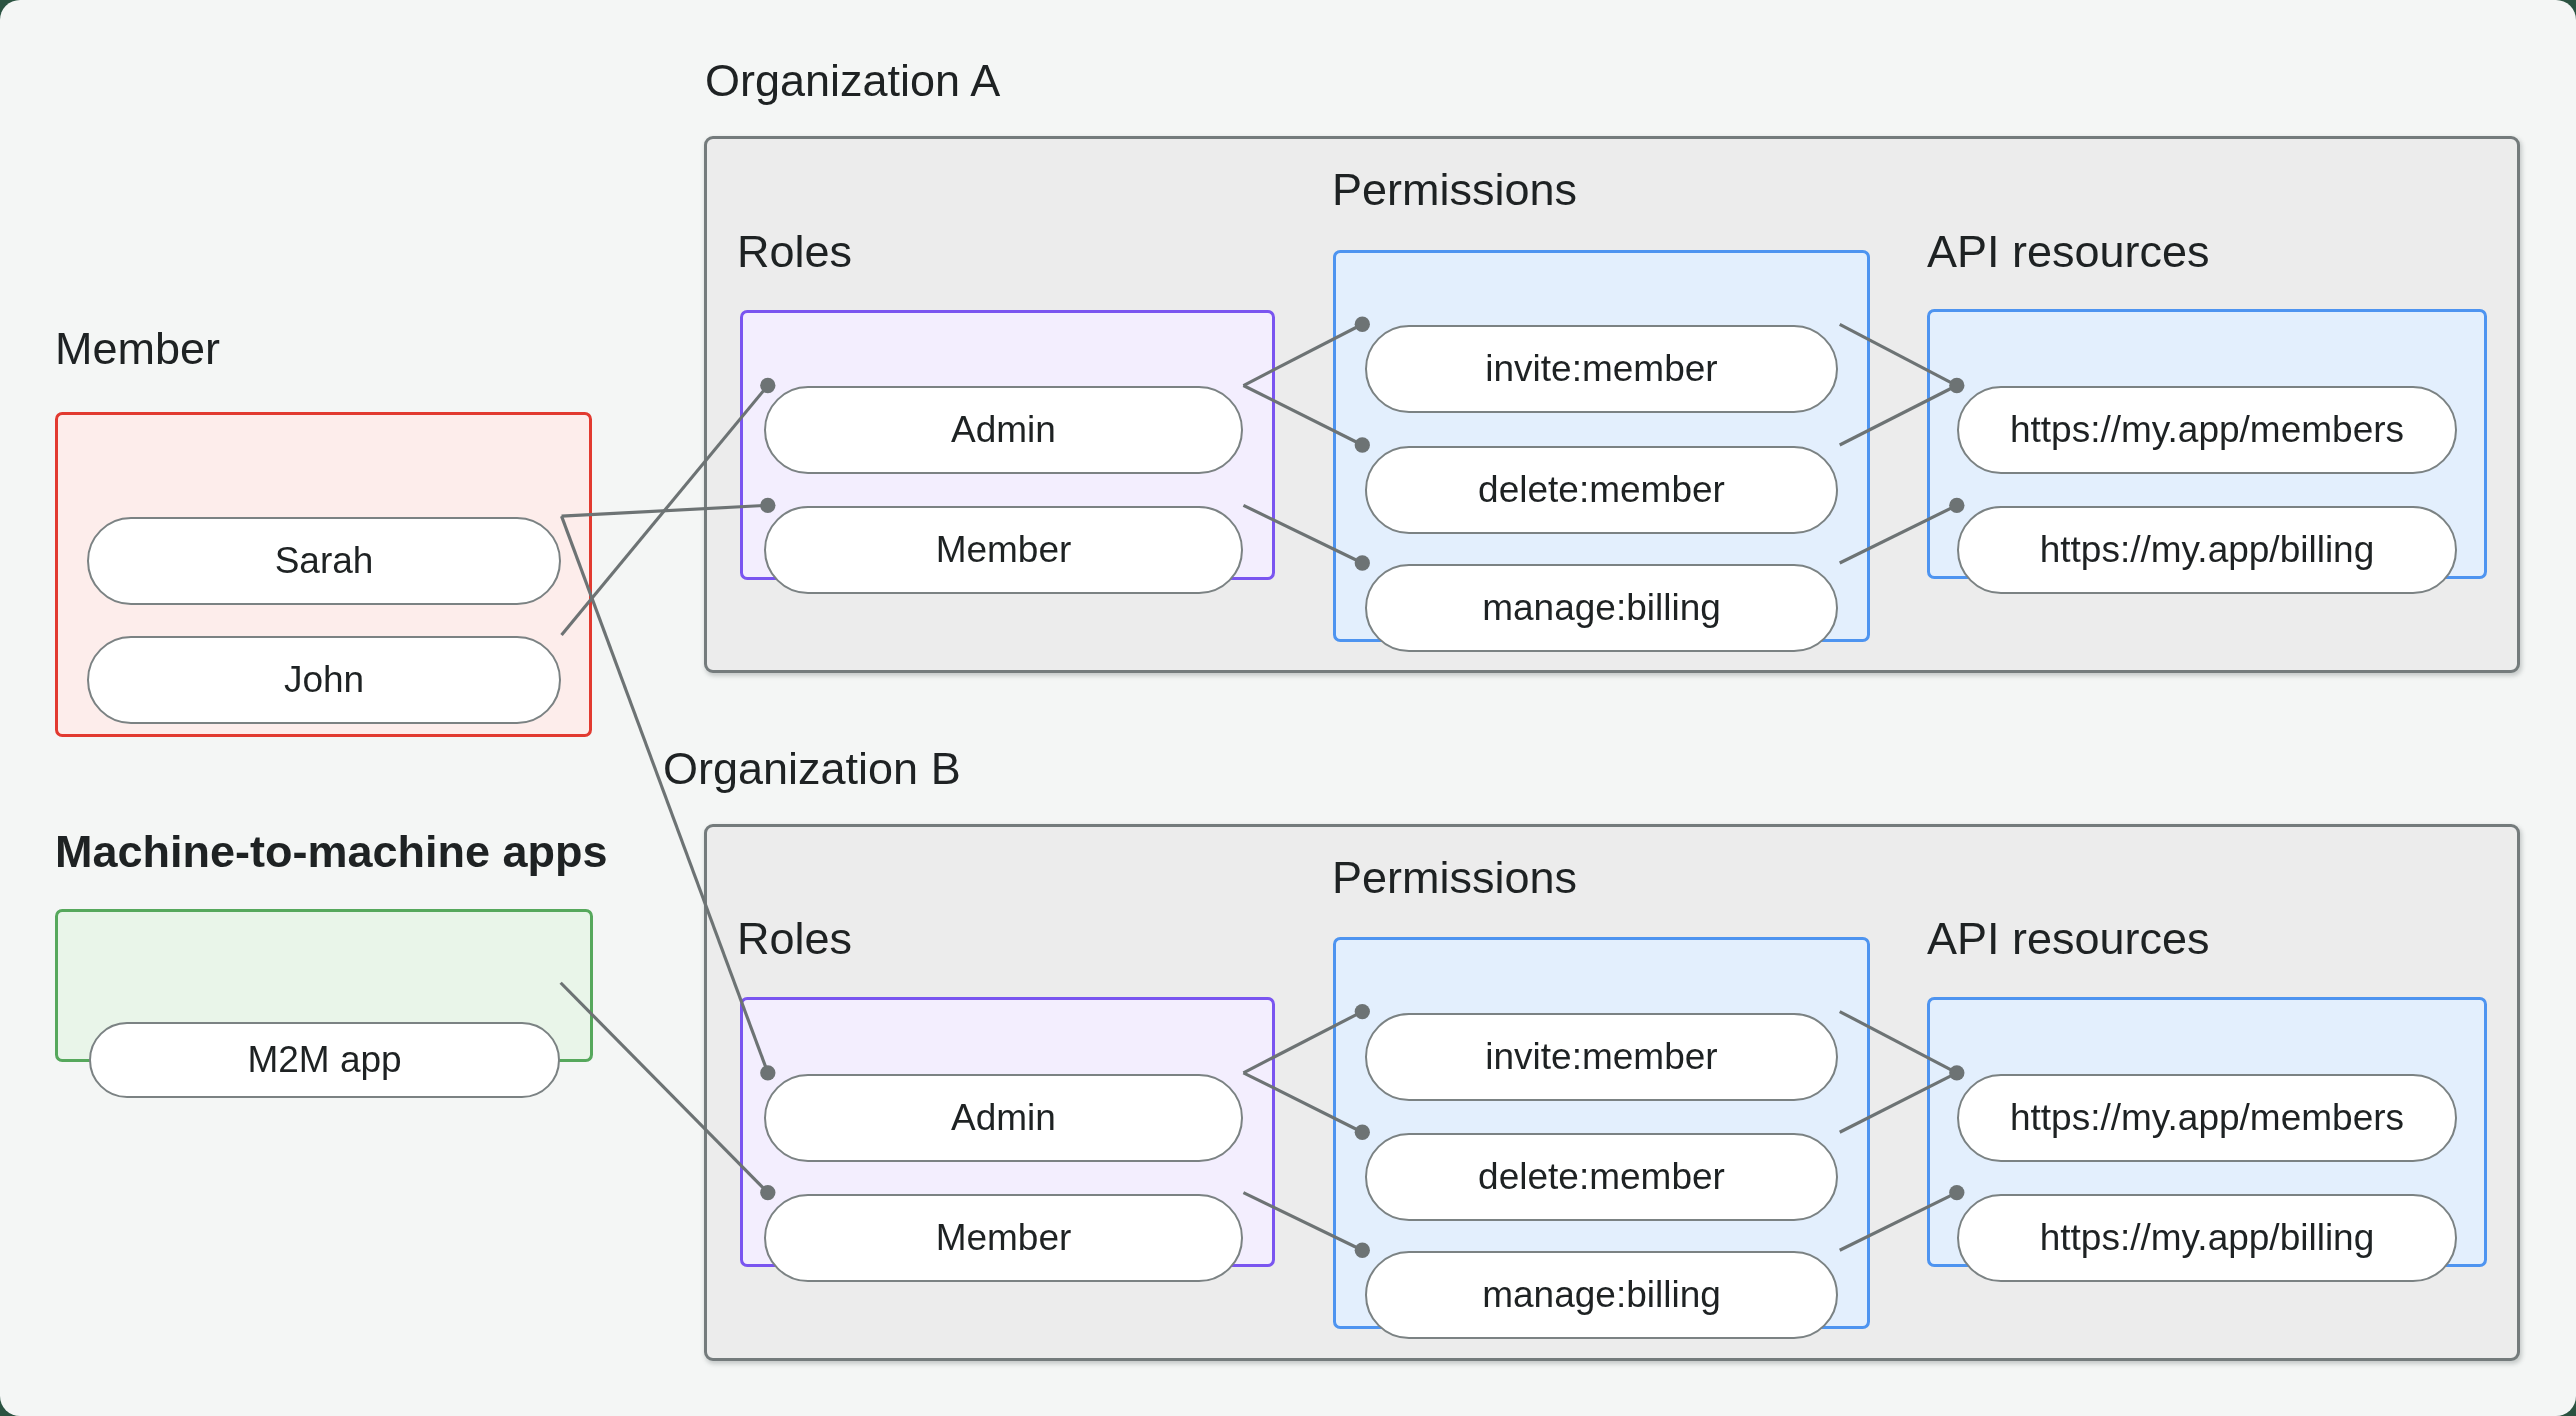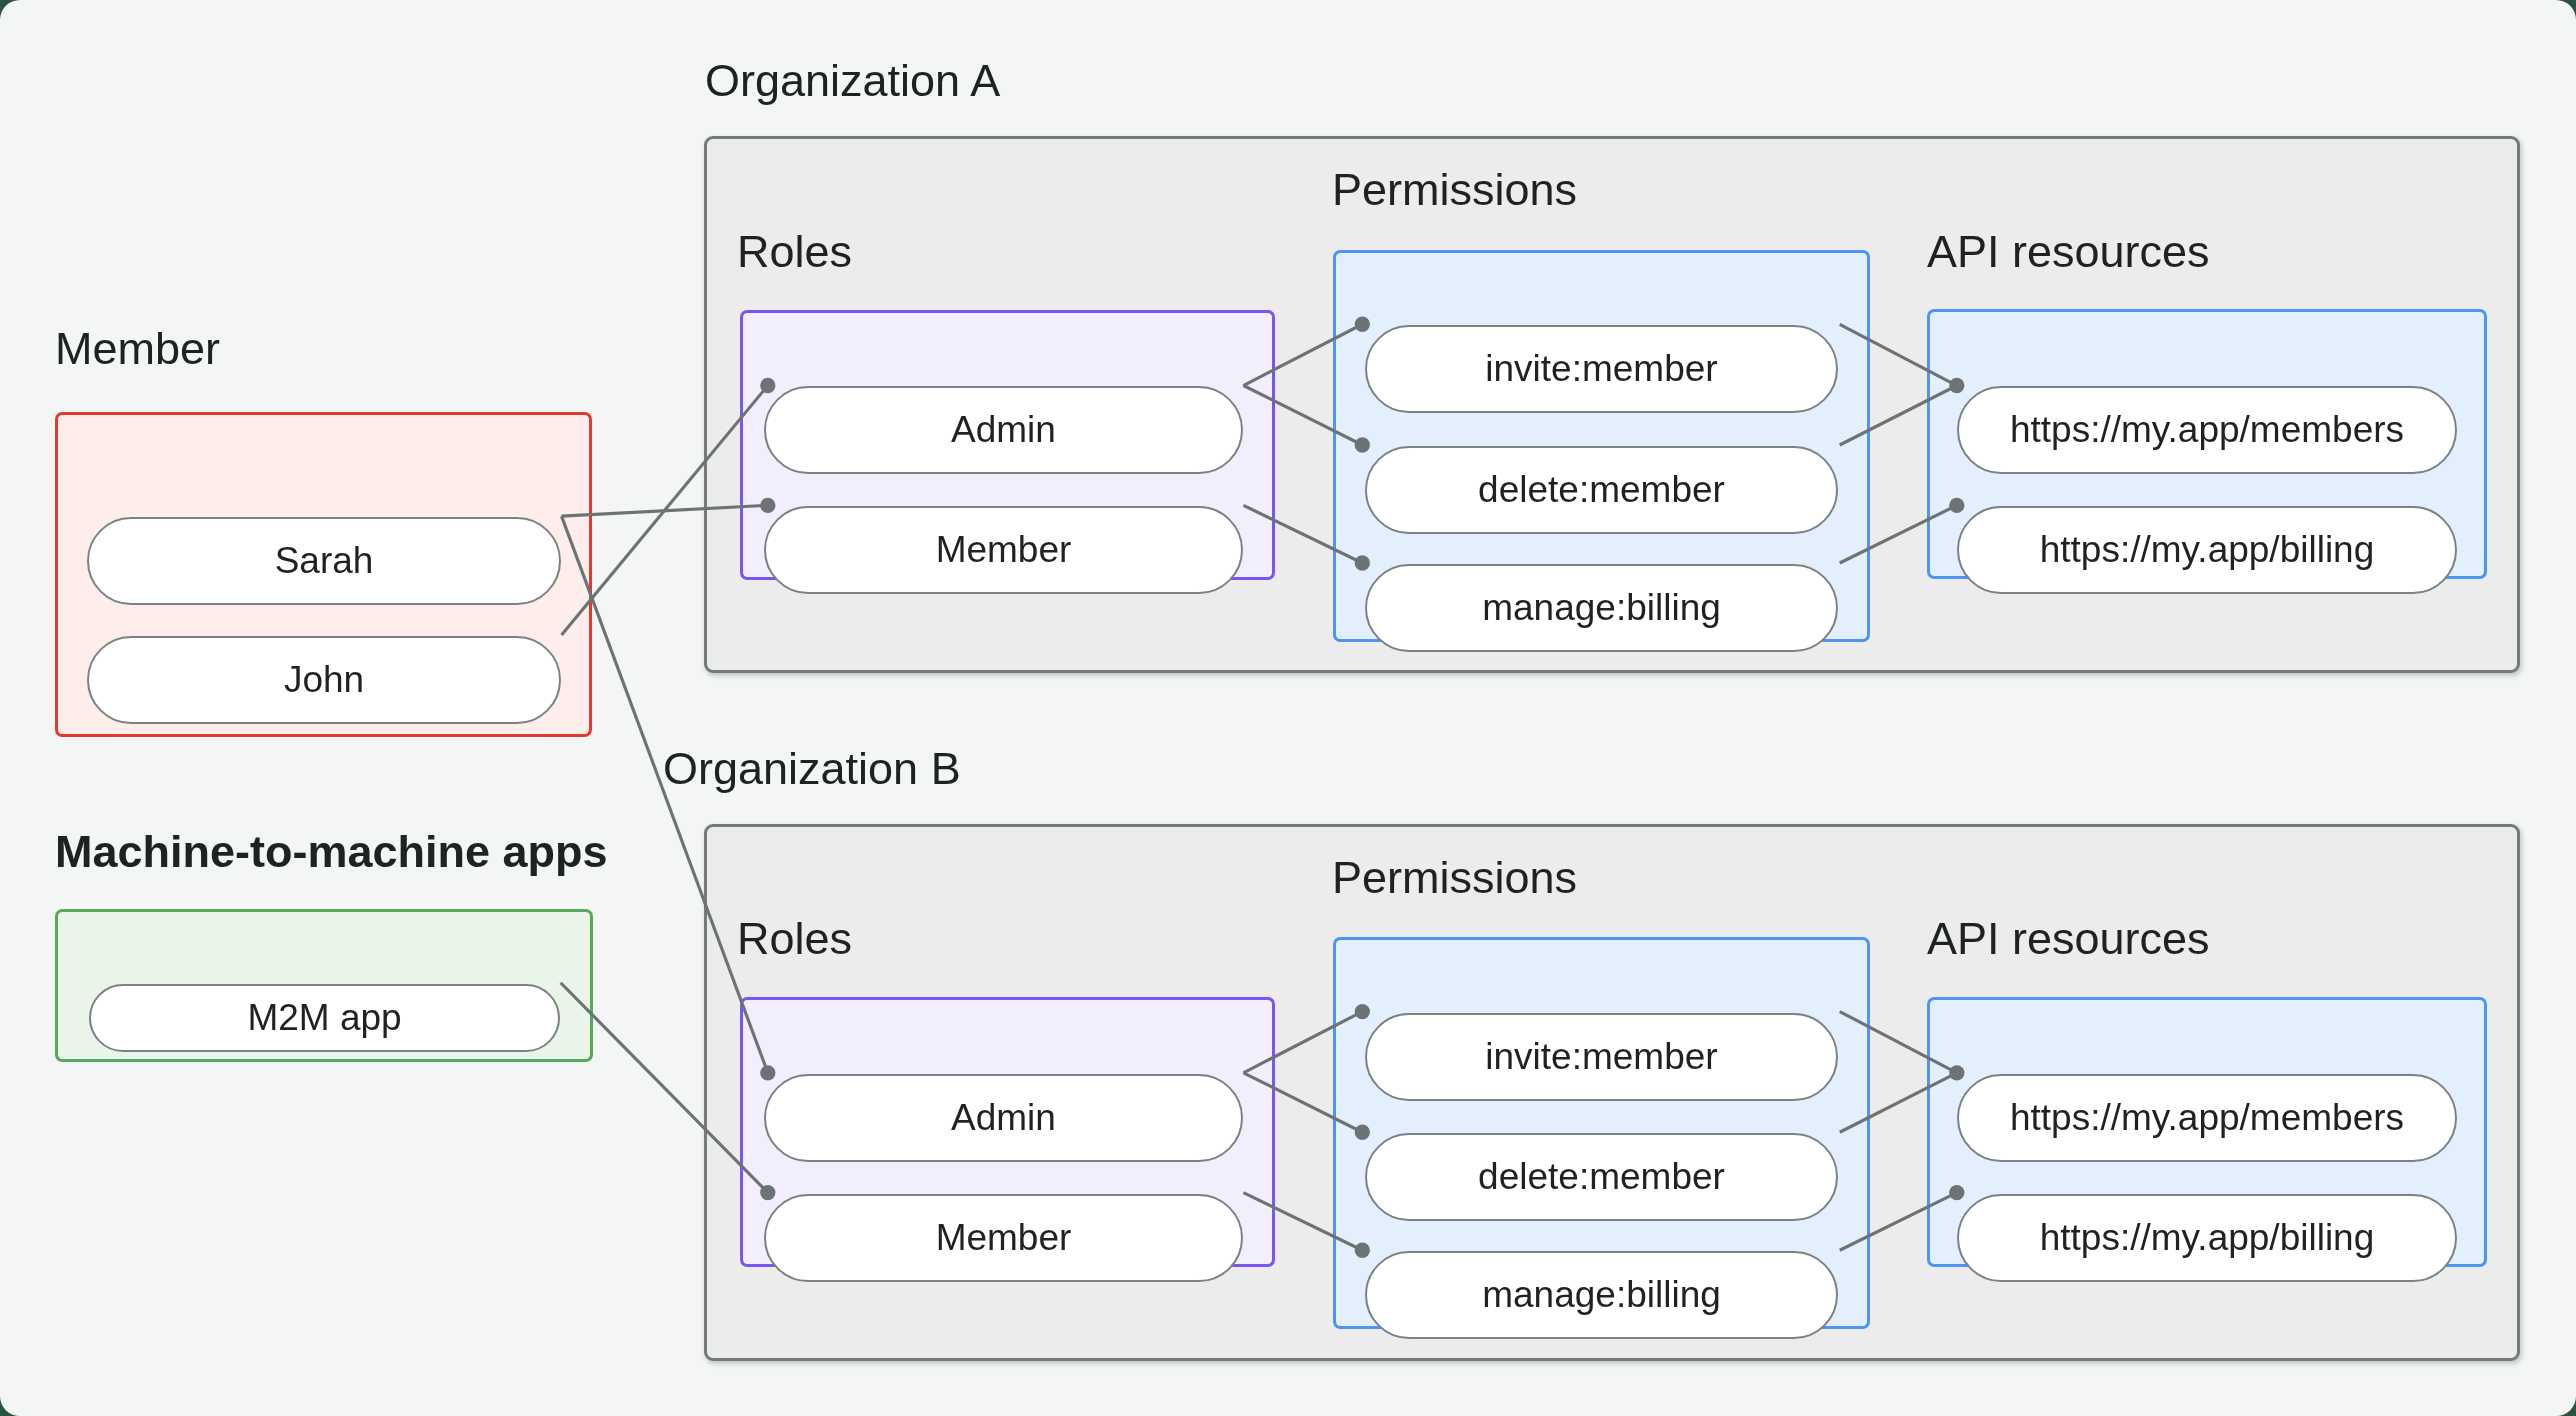--- a/index.html
+++ b/index.html
@@ -51,21 +51,21 @@
 
 <div id="canvas">
 
   <div class="label" style="left:55px; top:328px;">Member</div>
   <div class="gbox users-box" style="left:55px; top:412px; width:537px; height:325px;"></div>
   <div class="pill" style="left:87px; top:591px; width:474px; height:88px;">John</div>
   <div class="pill" style="left:87px; top:472px; width:474px; height:88px;">Sarah</div>
 
   <div class="label" style="left:55px; top:831px;font-weight:bold;">Machine-to-machine apps</div>
   <div class="gbox m2m-box" style="left:55px; top:909px; width:538px; height:153px;"></div>
-  <div class="pill" style="left:89px; top:939px; width:471px; height:68px;">M2M app</div>
+  <div class="pill" style="left:89px; top:977px; width:471px; height:76px;">M2M app</div>
 
   <div class="label" style="left:705px; top:60px;">Organization A</div>
   <div class="gbox org-box" style="left:704px; top:136px; width:1816px; height:537px;"></div>
 
   <div class="label" style="left:737px; top:231px;">Roles</div>
   <div class="gbox roles-box" style="left:740px; top:310px; width:535px; height:270px;"></div>
   <div class="pill" style="left:764px; top:341px; width:479px; height:88px;">Admin</div>
   <div class="pill" style="left:764px; top:461px; width:479px; height:88px;">Member</div>
 
   <div class="label" style="left:1332px; top:169px;">Permissions</div>

